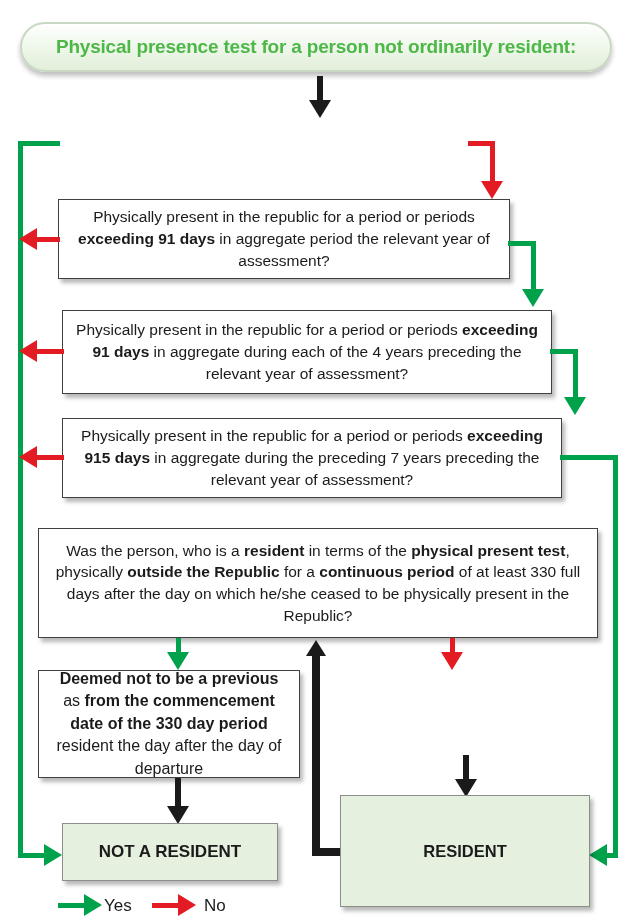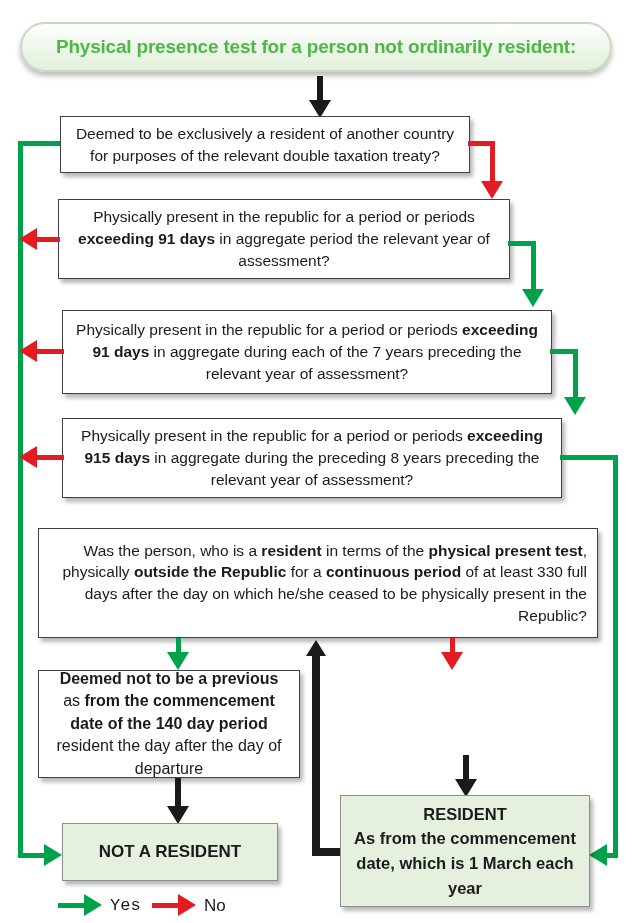--- a/index.html
+++ b/index.html
@@ -51,23 +51,20 @@
 
   <div class="pill">
     <span class="pill-text">Physical presence test for a person not ordinarily resident:</span>
   </div>
 
   <div>
     <div class="ln black" style="left:317px;top:76px;width:6px;height:28px;"></div>
     <div class="tri down black" style="left:309px;top:100px;"></div>
   </div>
 
-  <div class="qbox" style="left:60px;top:116px;width:410px;height:57px;">
-    <span><span>Deemed to be exclusively a resident of another country for purposes of the relevant double taxation treaty?</span></span>
-  </div>
 
   <div>
     <div class="ln green" style="left:18px;top:141px;width:42px;height:5px;"></div>
     <div class="ln green" style="left:18px;top:141px;width:5px;height:716px;"></div>
     <div class="ln green" style="left:18px;top:853px;width:28px;height:5px;"></div>
     <div class="tri right green" style="left:44px;top:844px;"></div>
   </div>
 
   <div>
     <div class="ln red" style="left:468px;top:141px;width:27px;height:5px;"></div>
@@ -84,101 +81,100 @@
     <div class="tri left red" style="left:19px;top:228px;"></div>
   </div>
 
   <div>
     <div class="ln green" style="left:508px;top:241px;width:28px;height:5px;"></div>
     <div class="ln green" style="left:531px;top:241px;width:5px;height:50px;"></div>
     <div class="tri down green" style="left:522px;top:289px;"></div>
   </div>
 
   <div class="qbox" style="left:62px;top:310px;width:490px;height:84px;">
-    <span><span>Physically present in the republic for a period or periods </span><span class="b">exceeding 91 days</span><span> in aggregate during each of the 7 years preceding the relevant year of assessment?</span></span>
+    <span><span>Physically present in the republic for a period or periods </span><span class="b">exceeding 91 days</span><span> in aggregate during each of the 4 years preceding the relevant year of assessment?</span></span>
   </div>
 
   <div>
     <div class="ln red" style="left:36px;top:349px;width:28px;height:5px;"></div>
     <div class="tri left red" style="left:19px;top:340px;"></div>
   </div>
 
   <div>
     <div class="ln green" style="left:550px;top:349px;width:28px;height:5px;"></div>
     <div class="ln green" style="left:573px;top:349px;width:5px;height:50px;"></div>
     <div class="tri down green" style="left:564px;top:397px;"></div>
   </div>
 
   <div class="qbox" style="left:62px;top:418px;width:500px;height:80px;">
-    <span><span>Physically present in the republic for a period or periods </span><span class="b">exceeding 915 days</span><span> in aggregate during the preceding 8 years preceding the relevant year of assessment?</span></span>
+    <span><span>Physically present in the republic for a period or periods </span><span class="b">exceeding 915 days</span><span> in aggregate during the preceding 7 years preceding the relevant year of assessment?</span></span>
   </div>
 
   <div>
     <div class="ln red" style="left:36px;top:455px;width:28px;height:5px;"></div>
     <div class="tri left red" style="left:19px;top:446px;"></div>
   </div>
 
   <div>
     <div class="ln green" style="left:560px;top:455px;width:58px;height:5px;"></div>
     <div class="ln green" style="left:613px;top:455px;width:5px;height:402px;"></div>
     <div class="ln green" style="left:605px;top:853px;width:13px;height:5px;"></div>
     <div class="tri left green" style="left:589px;top:844px;"></div>
   </div>
 
-  <div class="qbox" style="left:38px;top:528px;width:560px;height:110px;text-align:right;">
+  <div class="qbox" style="left:38px;top:528px;width:560px;height:110px;">
     <span><span>Was the person, who is a </span><span class="b">resident</span><span> in terms of the </span><span class="b">physical present test</span><span>, physically </span><span class="b">outside the Republic</span><span> for a </span><span class="b">continuous period</span><span> of at least 330 full days after the day on which he/she ceased to be physically present in the Republic?</span></span>
   </div>
 
   <div>
     <div class="ln green" style="left:176px;top:638px;width:5px;height:18px;"></div>
     <div class="tri down green" style="left:167px;top:652px;"></div>
   </div>
 
   <div>
     <div class="ln red" style="left:450px;top:638px;width:5px;height:18px;"></div>
     <div class="tri down red" style="left:441px;top:652px;"></div>
   </div>
 
   <div>
     <div class="tri up black" style="left:306px;top:640px;"></div>
     <div class="ln black" style="left:312px;top:652px;width:8px;height:204px;"></div>
     <div class="ln black" style="left:312px;top:848px;width:30px;height:8px;"></div>
   </div>
 
   <div class="qbox" style="left:38px;top:670px;width:262px;height:108px;font-size:16px;">
-    <span><span class="b">Deemed not to be a previous</span><span> as </span><span class="b">from the commencement date of the 140 day period</span><span> resident the day after the day of departure</span></span>
+    <span><span class="b">Deemed not to be a previous</span><span> as </span><span class="b">from the commencement date of the 330 day period</span><span> resident the day after the day of departure</span></span>
   </div>
 
 
   <div>
     <div class="ln black" style="left:175px;top:778px;width:6px;height:32px;"></div>
     <div class="tri down black" style="left:167px;top:806px;"></div>
   </div>
 
   <div>
     <div class="ln black" style="left:463px;top:755px;width:6px;height:28px;"></div>
     <div class="tri down black" style="left:455px;top:779px;"></div>
   </div>
 
   <div class="gbox" style="left:62px;top:823px;width:216px;height:58px;font-size:17px;">
     <span>NOT A RESIDENT</span>
   </div>
 
   <div class="gbox" style="left:340px;top:795px;width:250px;height:112px;font-size:16.5px;line-height:1.5;">
     <span>RESIDENT</span>
-    <span>As from the commencement date, which is 1 March each year</span>
   </div>
 
   <div>
     <span class="keytext" style="left:15px;top:928px;font-family:Liberation Serif, serif;">Key:</span>
     <div>
       <div class="ln green" style="left:58px;top:903px;width:28px;height:5px;"></div>
       <div class="tri right green" style="left:84px;top:894px;"></div>
     </div>
-    <span class="keytext" style="left:110px;top:896px;font-family:Liberation Mono, monospace;">Yes</span>
+    <span class="keytext" style="left:104px;top:896px;">Yes</span>
     <div>
       <div class="ln red" style="left:152px;top:903px;width:28px;height:5px;"></div>
       <div class="tri right red" style="left:178px;top:894px;"></div>
     </div>
     <span class="keytext" style="left:204px;top:896px;">No</span>
   </div>
 
 </div>
 
 </body></html>

